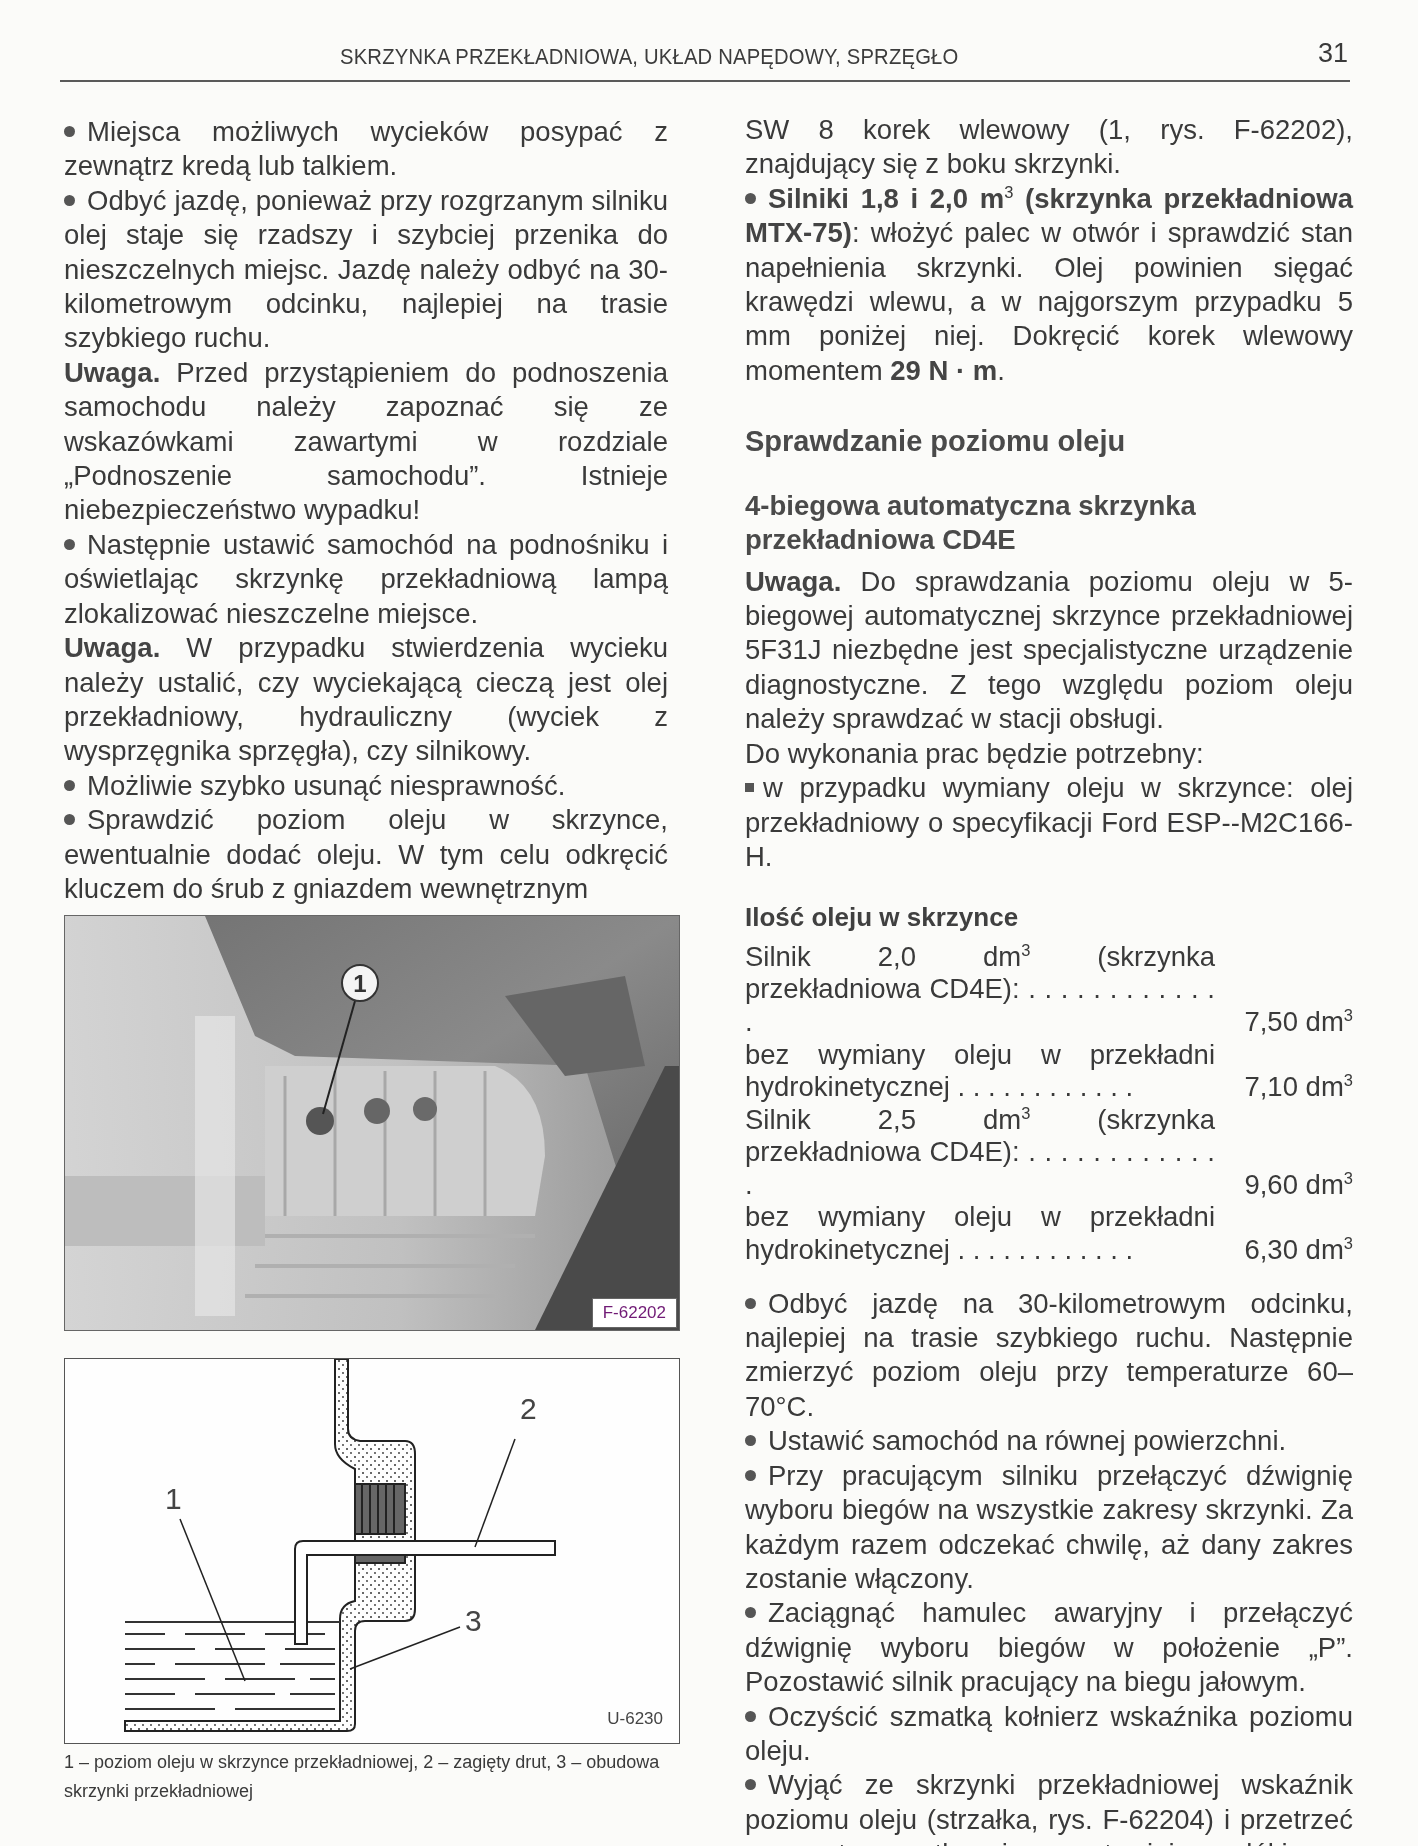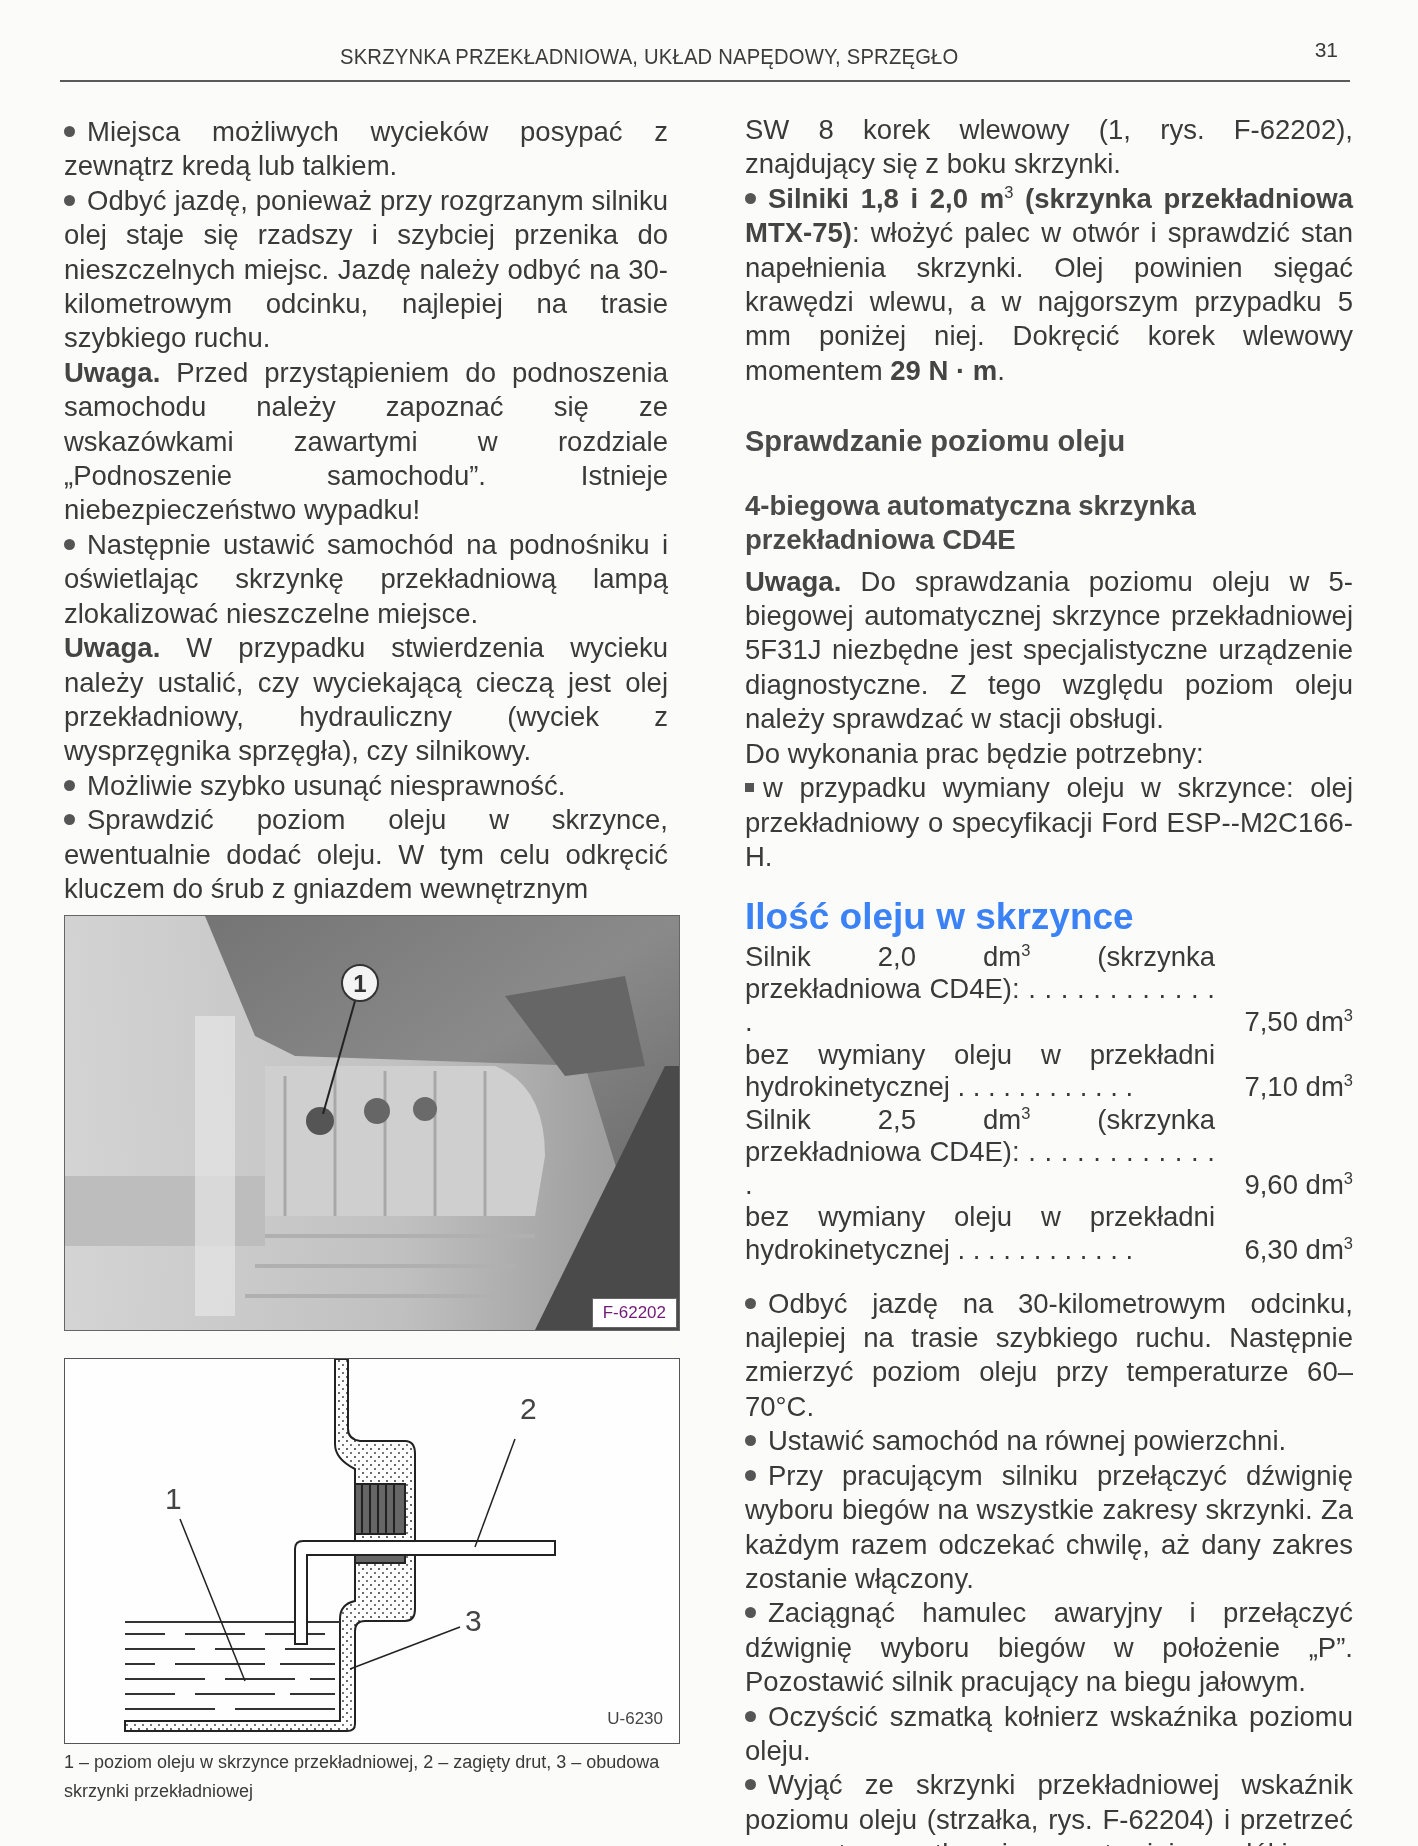--- a/index.html
+++ b/index.html
@@ -13,22 +13,22 @@
   }
   .page-header {
     position: absolute; left: 60px; top: 38px; width: 1290px; height: 44px;
   }
   .running-title {
     position: absolute; left: 280px; top: 6px;
     font-size: 22px; letter-spacing: 0.2px; color: #3c3c3c;
     transform: scaleX(0.92); transform-origin: left top;
   }
   .page-number {
-    position: absolute; right: 12px; top: 0px;
-    font-size: 21px; color: #3a3a3a;
+    position: absolute; right: 2px; top: 0px;
+    font-size: 27px; color: #3a3a3a;
   }
   .header-rule {
     position: absolute; left: 60px; top: 80px; width: 1290px; height: 2px;
     background: #5a5a5a;
   }
   .col {
     position: absolute; top: 115px;
     font-size: 27.5px; line-height: 34.4px;
     text-align: justify;
   }
@@ -44,21 +44,21 @@
     background: #555; margin-right: 9px; vertical-align: 5px;
   }
   b { color: #444; }
   .sec-title {
     font-weight: bold; font-size: 29px; margin: 36px 0 30px 0 !important; color: #4a4a4a;
   }
   .sub-title {
     font-weight: bold; font-size: 27.5px; line-height: 34px; margin: 0 0 8px 0 !important; color: #4a4a4a;
     text-align: left !important;
   }
-  .qty-title { font-weight: bold; font-size: 37px; margin: 26px 0 6px 0 !important; color: #3b82f6; }
+  .qty-title { font-weight: bold; font-size: 26px; margin: 26px 0 6px 0 !important; color: #404040; }
   .qty-table { width: 100%; border-collapse: collapse; font-size: 27.5px; line-height: 32.6px; }
   .qty-table td { padding: 0; vertical-align: bottom; margin-top: 18px; }
   .qty-table td.desc { text-align: justify; width: 470px; }
   .qty-table td.val { text-align: right; white-space: nowrap; }
   .gap { height: 20px; }
   sup { font-size: 60%; line-height: 0; }
 
   .photo {
     position: absolute; left: 64px; top: 915px; width: 614px; height: 414px;
     border: 1px solid #666; overflow: hidden; background: #9a9a9a;

